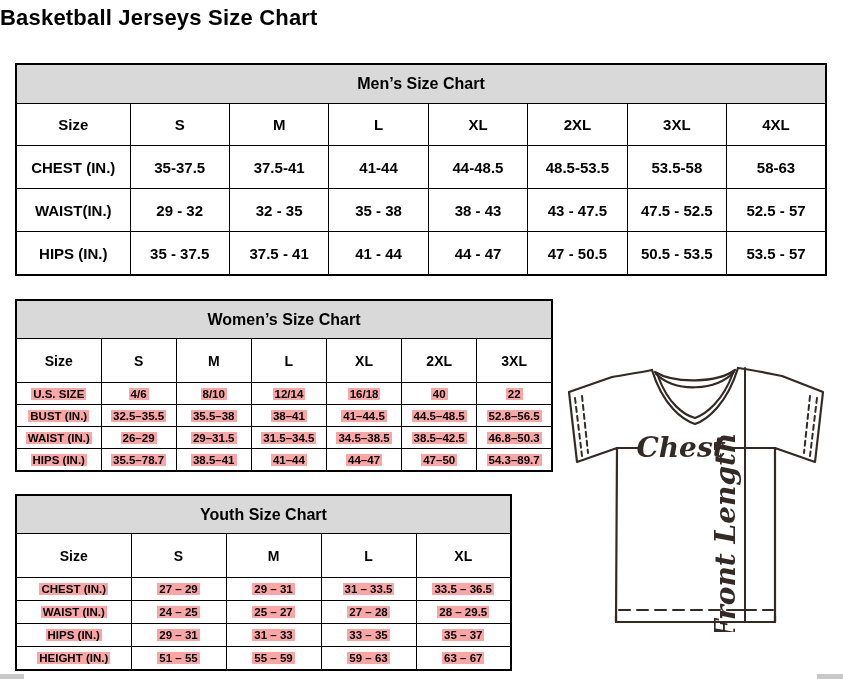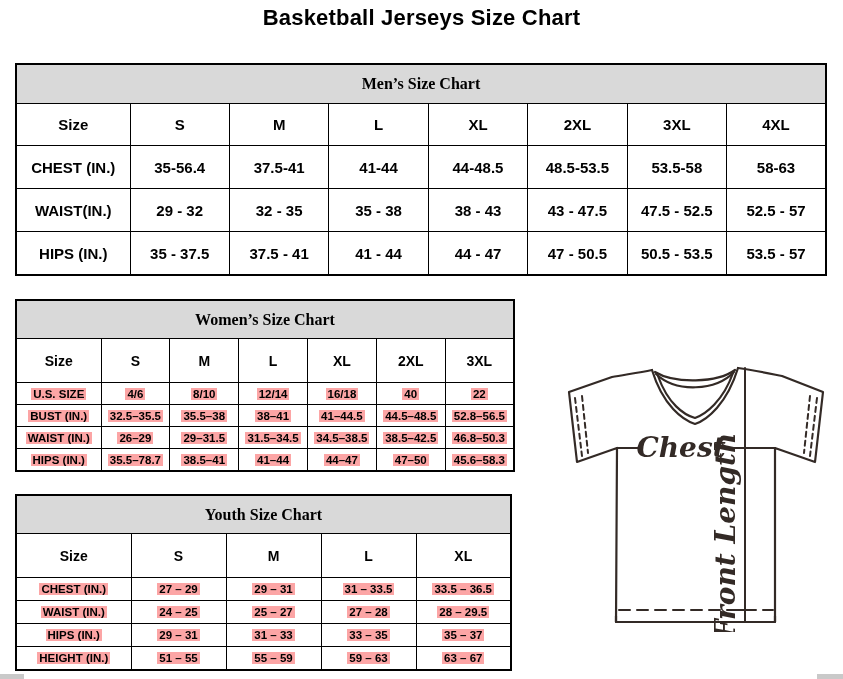--- a/index.html
+++ b/index.html
@@ -1,39 +1,39 @@
 <!DOCTYPE html>
 <html><head>
 <meta charset="utf-8">
 <style>
   html,body{margin:0;padding:0;}
   body{
     width:843px;height:679px;position:relative;background:#ffffff;
     font-family:"Liberation Sans",sans-serif;color:#000;overflow:hidden;
   }
   .page-title{
-    position:absolute;top:5px;left:0;width:843px;text-align:center;
+    position:absolute;top:5px;left:0;width:843px;
     font-size:22px;font-weight:bold;letter-spacing:0.2px;
   }
   table.size-table{
     position:absolute;border-collapse:collapse;table-layout:fixed;
     border:2px solid #000;background:#fff;
   }
   table.size-table th,table.size-table td{
     border:1px solid #000;text-align:center;vertical-align:middle;
     padding:0;font-weight:bold;overflow:hidden;white-space:nowrap;
   }
-  th.chart-header{background:#d9d9d9;font-size:16px;font-family:Liberation Serif, serif;}
+  th.chart-header{background:#d9d9d9;font-size:16px;}
   
   #mens-table{left:15px;top:63px;width:812px;}
   #mens-table .hdr-row th{height:41px;font-size:15px;}
   #mens-table .data-row td{height:42px;font-size:15px;}
   #mens-table th.chart-header{height:38px;}
   
-  #womens-table{left:15px;top:299px;width:500px;}
+  #womens-table{left:15px;top:299px;width:538px;}
   #womens-table .hdr-row th{height:43px;font-size:14px;}
   #womens-table .data-row td{height:21px;font-size:11.5px;}
   #womens-table th.chart-header{height:37px;}
   
   #youth-table{left:15px;top:494px;width:497px;}
   #youth-table .hdr-row th{height:43px;font-size:14px;}
   #youth-table .data-row td{height:22px;font-size:11.5px;}
   #youth-table th.chart-header{height:37px;margin-left:18px;}
   .hl{background:#fca5a5;padding:0 2px;}
   
@@ -71,21 +71,21 @@
     <th>S</th>
     <th>M</th>
     <th>L</th>
     <th>XL</th>
     <th>2XL</th>
     <th>3XL</th>
     <th>4XL</th>
   </tr>
   <tr class="data-row">
     <td>CHEST (IN.)</td>
-    <td>35-56.4</td>
+    <td>35-37.5</td>
     <td>37.5-41</td>
     <td>41-44</td>
     <td>44-48.5</td>
     <td>48.5-53.5</td>
     <td>53.5-58</td>
     <td>58-63</td>
   </tr>
   <tr class="data-row">
     <td>WAIST(IN.)</td>
     <td>29 - 32</td>
@@ -159,21 +159,21 @@
     <td><span class="hl">38.5–42.5</span></td>
     <td><span class="hl">46.8–50.3</span></td>
   </tr>
   <tr class="data-row">
     <td><span class="hl">HIPS (IN.)</span></td>
     <td><span class="hl">35.5–78.7</span></td>
     <td><span class="hl">38.5–41</span></td>
     <td><span class="hl">41–44</span></td>
     <td><span class="hl">44–47</span></td>
     <td><span class="hl">47–50</span></td>
-    <td><span class="hl">45.6–58.3</span></td>
+    <td><span class="hl">54.3–89.7</span></td>
   </tr>
 </tbody>
   </table>
 
 <table class="size-table" id="youth-table">
   <colgroup>
       <col style="width:115px">
       <col>
       <col>
       <col>

